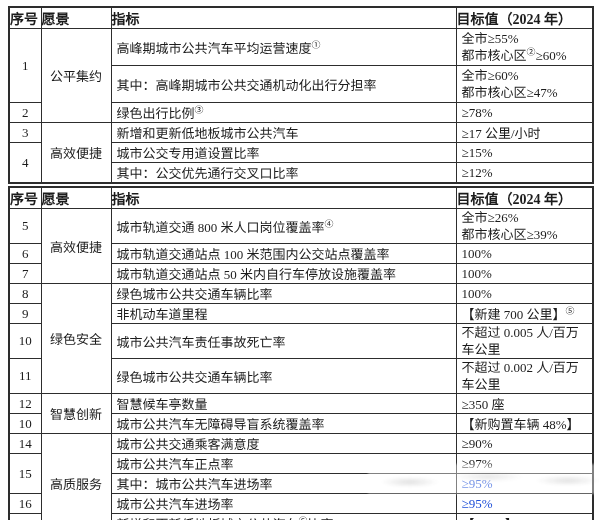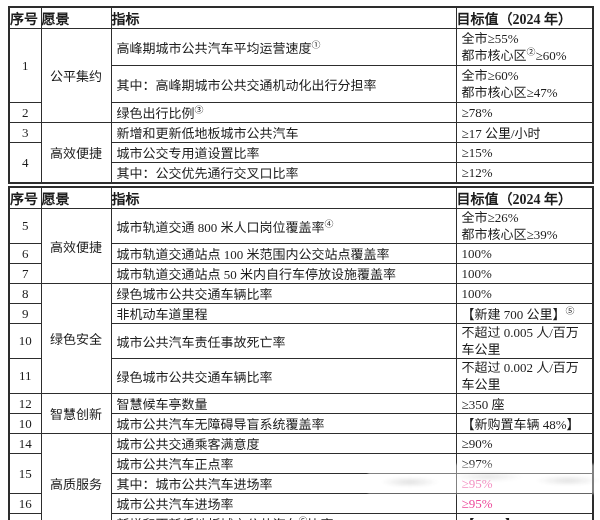--- a/index.html
+++ b/index.html
@@ -20,21 +20,21 @@
   td{font-size:13px;}
   td.no,td.vision{text-align:center;}
   td.ind,td.tgt{text-align:left;padding-left:5px;padding-right:2px;}
   tr.rh38 td{height:36px;}
   tr.rh36 td{height:34px;}
   tr.rh20 td{height:18px;}
   tr.rh19 td{height:17px;}
   tr.rh18 td{height:16px;}
   .two-line div{line-height:17px;white-space:nowrap;font-family:Liberation Serif, serif;}
   .sup{font-size:9px;vertical-align:super;line-height:0;}
-  .faded{color:#ec4899;}
+  .faded{color:#1d4ed8;}
   .nowrap{white-space:nowrap;}
   .watermark-band{
     position:absolute;left:368px;top:464px;width:232px;height:30px;
     background:
       radial-gradient(ellipse 42px 8px at 18% 60%, rgba(125,125,125,0.22), transparent 70%),
       radial-gradient(ellipse 50px 8px at 52% 42%, rgba(130,130,130,0.18), transparent 70%),
       radial-gradient(ellipse 46px 8px at 86% 55%, rgba(120,120,120,0.20), transparent 70%),
       rgba(255,255,255,0.40);
     filter:blur(1px);
     pointer-events:none;

